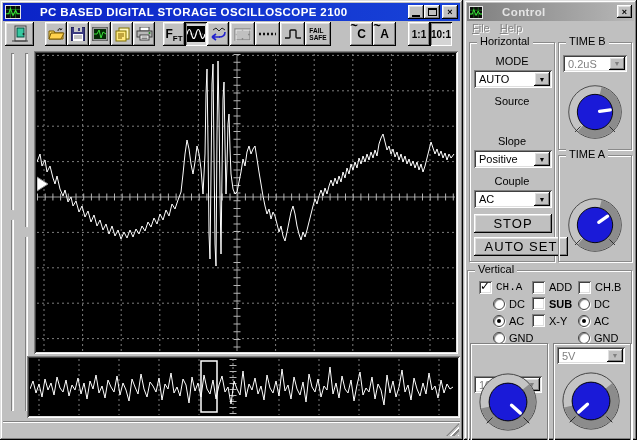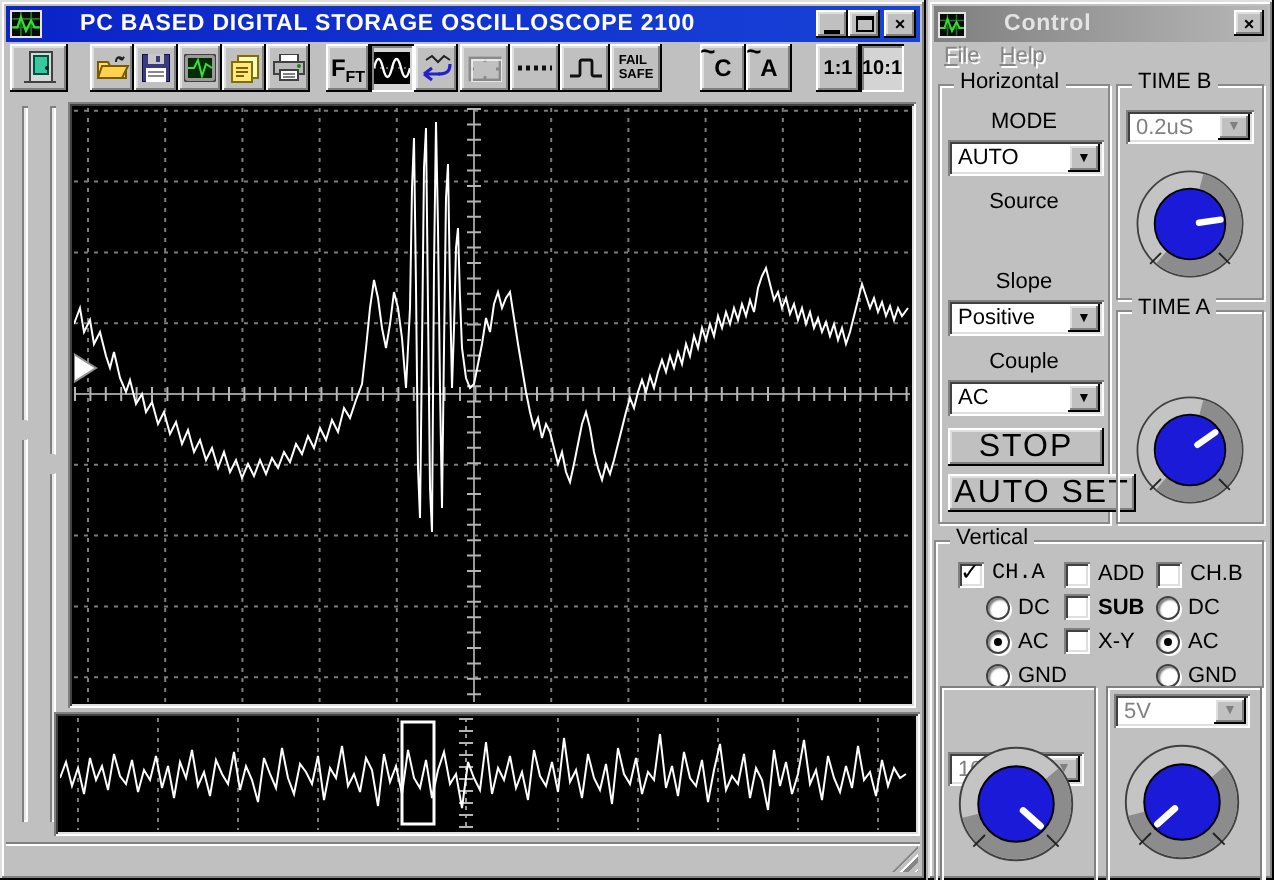--- a/index.html
+++ b/index.html
@@ -49,21 +49,21 @@
   .crt{position:absolute;background:#000;}
   .crt svg{position:absolute;left:3px;top:3px;}
   
   .lbl{position:absolute;font-size:11px;}
   .combo{position:absolute;height:18px;background:#fff;
          box-shadow:inset 1px 1px 0 #808080,inset -1px -1px 0 #fff,inset 2px 2px 0 #404040,inset -2px -2px 0 #dfdfdf;}
   .combo .val{position:absolute;left:5px;top:3px;font-size:11px;white-space:nowrap;}
   .combo .drop{position:absolute;right:2px;top:2px;bottom:2px;width:16px;font-size:7px;color:#000;}
   .combo.disabled .val{color:#808080;}
   .combo.disabled .drop{color:#808080;}
-  .pushbtn{position:absolute;font-size:16px;letter-spacing:1px;}
+  .pushbtn{position:absolute;font-size:13px;letter-spacing:1px;}
   .cb{position:absolute;width:13px;height:13px;background:#fff;
       box-shadow:inset 1px 1px 0 #808080,inset -1px -1px 0 #fff,inset 2px 2px 0 #404040,inset -2px -2px 0 #dfdfdf;
       cursor:pointer;}
   .cb .mark{display:none;position:absolute;left:1px;top:-2px;font-size:12px;font-weight:bold;}
   .cb.on .mark{display:block;}
   .rb{position:absolute;width:12px;height:12px;border-radius:50%;background:#fff;cursor:pointer;
       border:1px solid #404040;box-shadow:inset 1px 1px 1px #808080, 1px 1px 0 #fff;}
   .rb.on::after{content:"";position:absolute;left:3px;top:3px;width:4px;height:4px;border-radius:50%;background:#000;}
   .menu-item{color:#858585;text-shadow:1px 1px 0 #fff;margin-right:10px;cursor:pointer;}
   .menu-item::first-letter{text-decoration:underline;}

